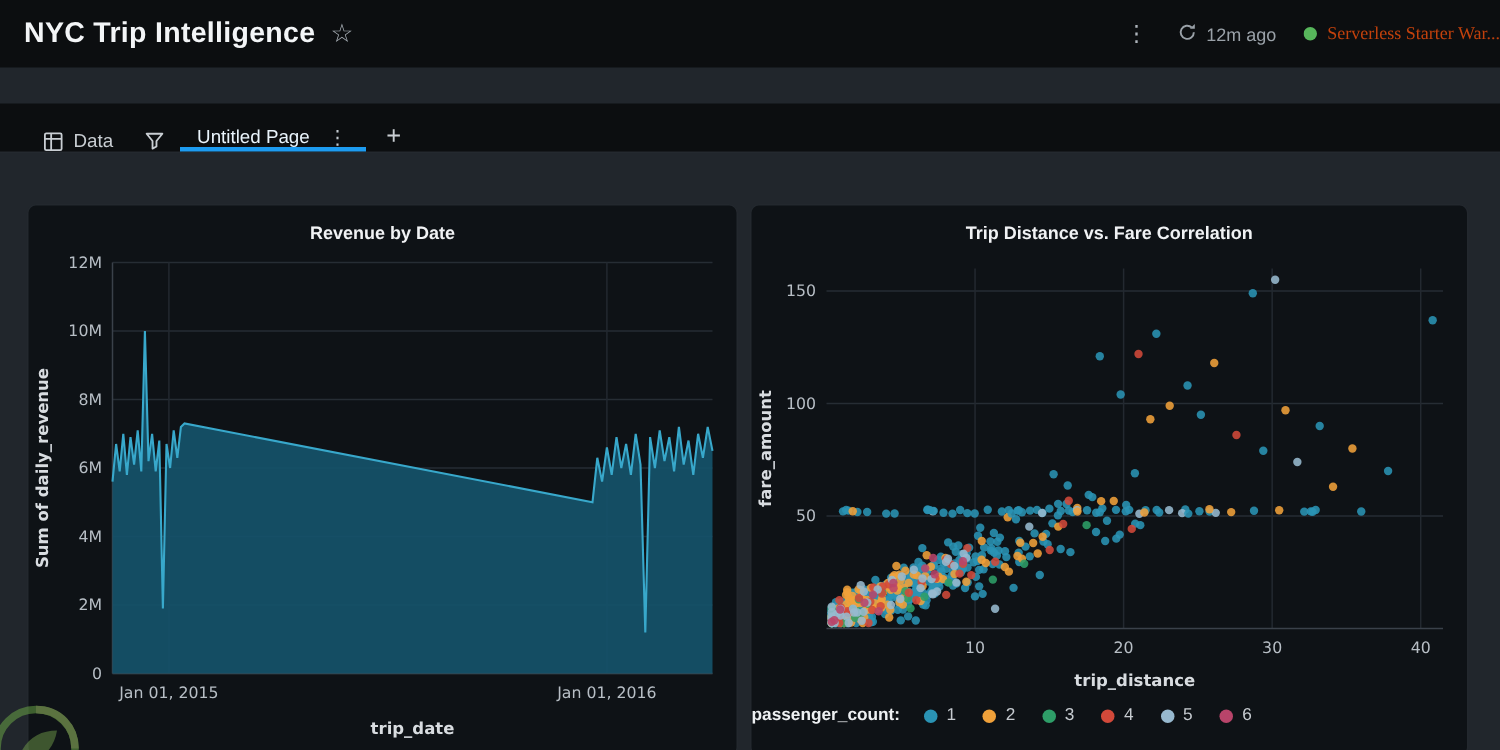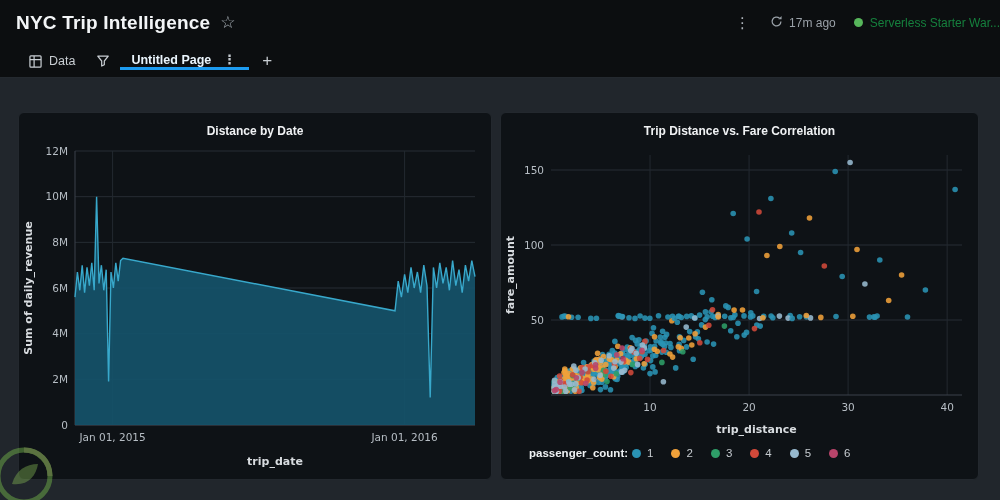--- a/index.html
+++ b/index.html
@@ -16,50 +16,50 @@
   }
   .tb-left{display:flex;align-items:center;gap:10px;}
   .app-title{margin:0;font-size:19px;font-weight:700;color:#f3f5f7;letter-spacing:.2px;}
   .star{color:#a9b0b7;font-size:17px;cursor:pointer;line-height:1;}
   .tb-right{
     display:flex;align-items:center;gap:18px;color:#9aa1a8;font-size:12px;
     white-space:nowrap;overflow:hidden;max-width:300px;
   }
   .kebab{color:#aeb4bb;font-size:15px;cursor:pointer;padding:0 2px;line-height:1;}
   .refresh{display:inline-flex;align-items:center;gap:6px;cursor:pointer;color:#9aa1a8;}
-  .conn{display:inline-flex;align-items:center;gap:7px;overflow:hidden;color:#15803d;}
+  .conn{display:inline-flex;align-items:center;gap:7px;overflow:hidden;color:#c2410c;font-family:Liberation Serif, serif;}
   .conn-dot{width:9px;height:9px;border-radius:50%;background:#57b65b;flex:0 0 auto;}
   
   .tabbar{
     height:32px;background:#0c0e10;border-bottom:1px solid #24292f;
-    display:flex;align-items:center;padding-left:18px;
+    display:flex;align-items:flex-end;padding-left:18px;margin-top:24px;
   }
   .tab{display:flex;align-items:center;gap:7px;padding:0 11px;color:#c9ced3;
        font-size:12.5px;cursor:pointer;}
   .tab svg{display:block;}
   .filter-btn{display:flex;align-items:center;padding:0 10px;cursor:pointer;}
-  .page-tab{color:#eaf4fc;font-weight:700;border-bottom:3px solid #1d9bf0;}
+  .page-tab{color:#eaf4fc;font-weight:400;border-bottom:3px solid #1d9bf0;}
   .page-tab .kebab{font-size:13px;color:#c2c8ce;margin-left:3px;}
   .add-page{display:flex;align-items:center;padding:0 13px;color:#c9ced3;
             font-size:17px;cursor:pointer;font-weight:400;}
   
   .content{position:relative;height:422px;}
   .card{
     position:absolute;top:34px;background:#0e1216;
     border:1px solid #23282e;border-radius:6px;
   }
   .card-left{left:18px;width:472px;height:366px;}
   .card-right{left:500px;width:477px;height:366px;}
   .card-title{margin:11px 0 0;text-align:center;font-size:12px;font-weight:700;color:#f0f2f4;}
   .chart-svg{display:block;margin-top:3px;}
   svg text{font-family:"DejaVu Sans","Liberation Sans",sans-serif;}
   .tick{fill:#b7bec5;font-size:10.5px;}
   .axis{fill:#d8dce0;font-size:11px;font-weight:600;}
   
-  .legend{display:flex;align-items:center;gap:4px;padding-left:28px;margin-top:0;
+  .legend{display:flex;align-items:center;gap:16px;padding-left:0;margin-top:0;
           font-size:11.5px;color:#c6cbd0;}
   .legend-title{color:#eef1f3;font-weight:700;}
   #legend-items{display:inline-flex;gap:18px;align-items:center;}
   .li{display:inline-flex;align-items:center;gap:6px;cursor:pointer;}
   .ldot{width:9px;height:9px;border-radius:50%;display:inline-block;}
   
   .watermark{position:absolute;left:-14px;bottom:-16px;opacity:.5;pointer-events:none;}
 </style>
 </head>
 <body>
@@ -71,21 +71,21 @@
   </div>
   <div class="tb-right">
     <span class="kebab">⋮</span>
     <span class="refresh">
       <span>
         <svg width="13" height="13" viewBox="0 0 16 16">
           <path d="M13.4 8a5.4 5.4 0 1 1-1.7-3.9" fill="none" stroke="#9aa1a8" stroke-width="1.6"></path>
           <path d="M14.2 1.2v4h-4z" fill="#9aa1a8"></path>
         </svg>
       </span>
-      <span>17m ago</span>
+      <span>12m ago</span>
     </span>
     <span class="conn">
       <span class="conn-dot"></span>
       <span>Serverless Starter War...</span>
     </span>
   </div>
 </header>
 
 <nav class="tabbar">
   <div class="tab">
@@ -105,21 +105,21 @@
   <div class="tab page-tab">
     <span>Untitled Page</span>
     <span class="kebab">⋮</span>
   </div>
   <div class="add-page">+</div>
 </nav>
 
 <main class="content">
 
   <section class="card card-left">
-    <h2 class="card-title">Distance by Date</h2>
+    <h2 class="card-title">Revenue by Date</h2>
     <svg id="revenue-svg" class="chart-svg" width="470" height="332">
         <line x1="56" x2="456" y1="284" y2="284" stroke="#262d34" stroke-width="1"></line>
         <text class="tick" x="49" y="287.5" text-anchor="end">0</text>
         <line x1="56" x2="456" y1="238.33333333333334" y2="238.33333333333334" stroke="#262d34" stroke-width="1"></line>
         <text class="tick" x="49" y="241.83333333333334" text-anchor="end">2M</text>
         <line x1="56" x2="456" y1="192.66666666666669" y2="192.66666666666669" stroke="#262d34" stroke-width="1"></line>
         <text class="tick" x="49" y="196.16666666666669" text-anchor="end">4M</text>
         <line x1="56" x2="456" y1="147" y2="147" stroke="#262d34" stroke-width="1"></line>
         <text class="tick" x="49" y="150.5" text-anchor="end">6M</text>
         <line x1="56" x2="456" y1="101.33333333333334" y2="101.33333333333334" stroke="#262d34" stroke-width="1"></line>

